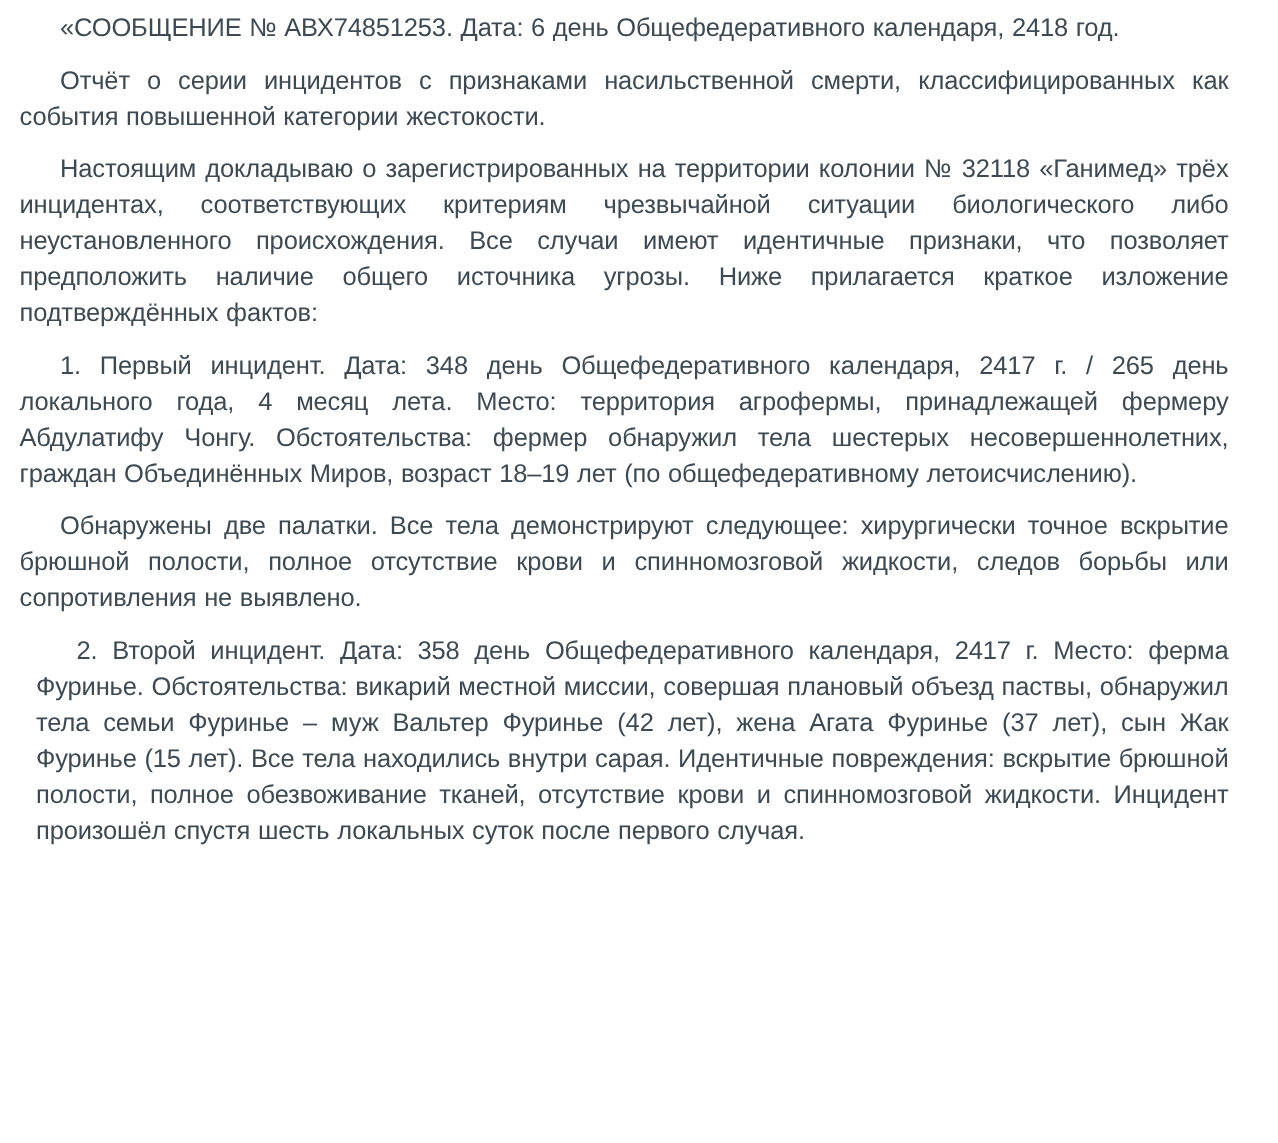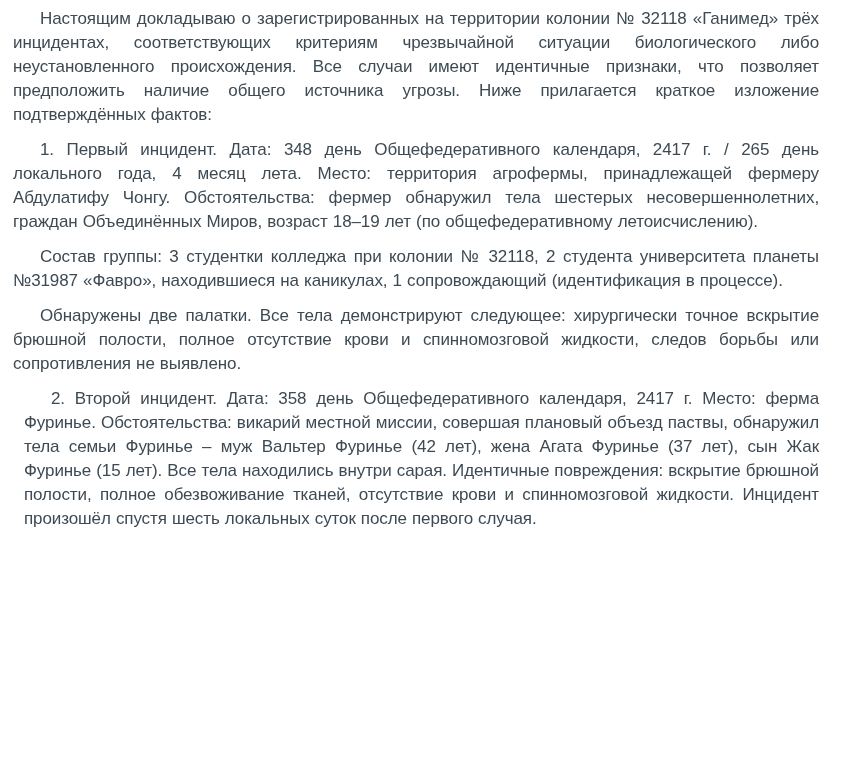--- a/index.html
+++ b/index.html
@@ -31,18 +31,19 @@
   }
   .para:last-child {
     margin-bottom: 0;
     margin-left: 11px;
   }
 </style>
 </head>
 <body>
 
 <main class="page">
+  <p class="para">«СООБЩЕНИЕ № АВХ74851253. Дата: 6 день Общефедеративного календаря, 2418 год.</p>
+  <p class="para">Отчёт о серии инцидентов с признаками насильственной смерти, классифицированных как события повышенной категории жестокости.</p>
   <p class="para">Настоящим докладываю о зарегистрированных на территории колонии № 32118 «Ганимед» трёх инцидентах, соответствующих критериям чрезвычайной ситуации биологического либо неустановленного происхождения. Все случаи имеют идентичные признаки, что позволяет предположить наличие общего источника угрозы. Ниже прилагается краткое изложение подтверждённых фактов:</p>
   <p class="para">1. Первый инцидент. Дата: 348 день Общефедеративного календаря, 2417 г. / 265 день локального года, 4 месяц лета. Место: территория агрофермы, принадлежащей фермеру Абдулатифу Чонгу. Обстоятельства: фермер обнаружил тела шестерых несовершеннолетних, граждан Объединённых Миров, возраст 18–19 лет (по общефедеративному летоисчислению).</p>
-  <p class="para">Состав группы: 3 студентки колледжа при колонии № 32118, 2 студента университета планеты №31987 «Фавро», находившиеся на каникулах, 1 сопровождающий (идентификация в процессе).</p>
   <p class="para">Обнаружены две палатки. Все тела демонстрируют следующее: хирургически точное вскрытие брюшной полости, полное отсутствие крови и спинномозговой жидкости, следов борьбы или сопротивления не выявлено.</p>
   <p class="para">2. Второй инцидент. Дата: 358 день Общефедеративного календаря, 2417 г. Место: ферма Фуринье. Обстоятельства: викарий местной миссии, совершая плановый объезд паствы, обнаружил тела семьи Фуринье – муж Вальтер Фуринье (42 лет), жена Агата Фуринье (37 лет), сын Жак Фуринье (15 лет). Все тела находились внутри сарая. Идентичные повреждения: вскрытие брюшной полости, полное обезвоживание тканей, отсутствие крови и спинномозговой жидкости. Инцидент произошёл спустя шесть локальных суток после первого случая.</p>
 </main>
 
 </body></html>

